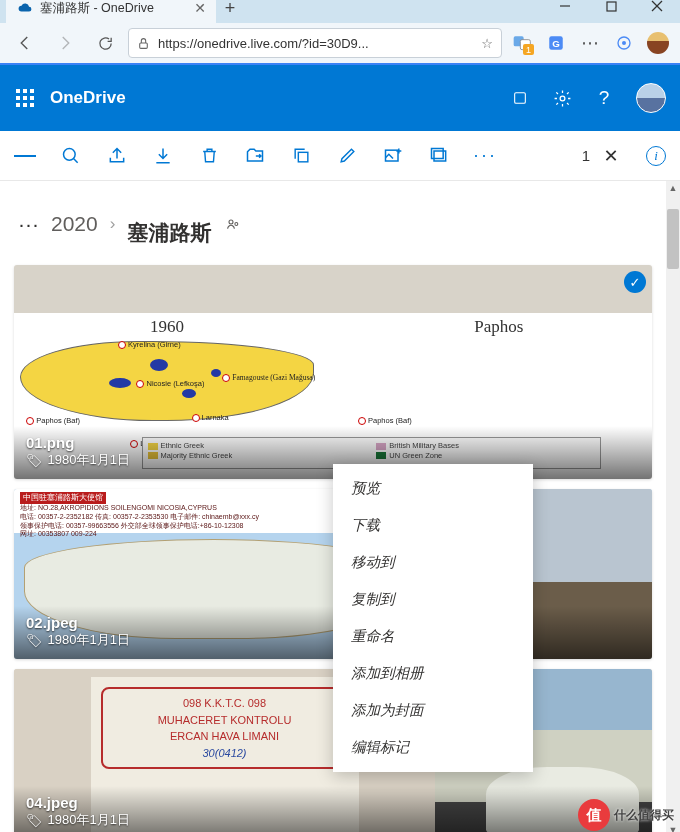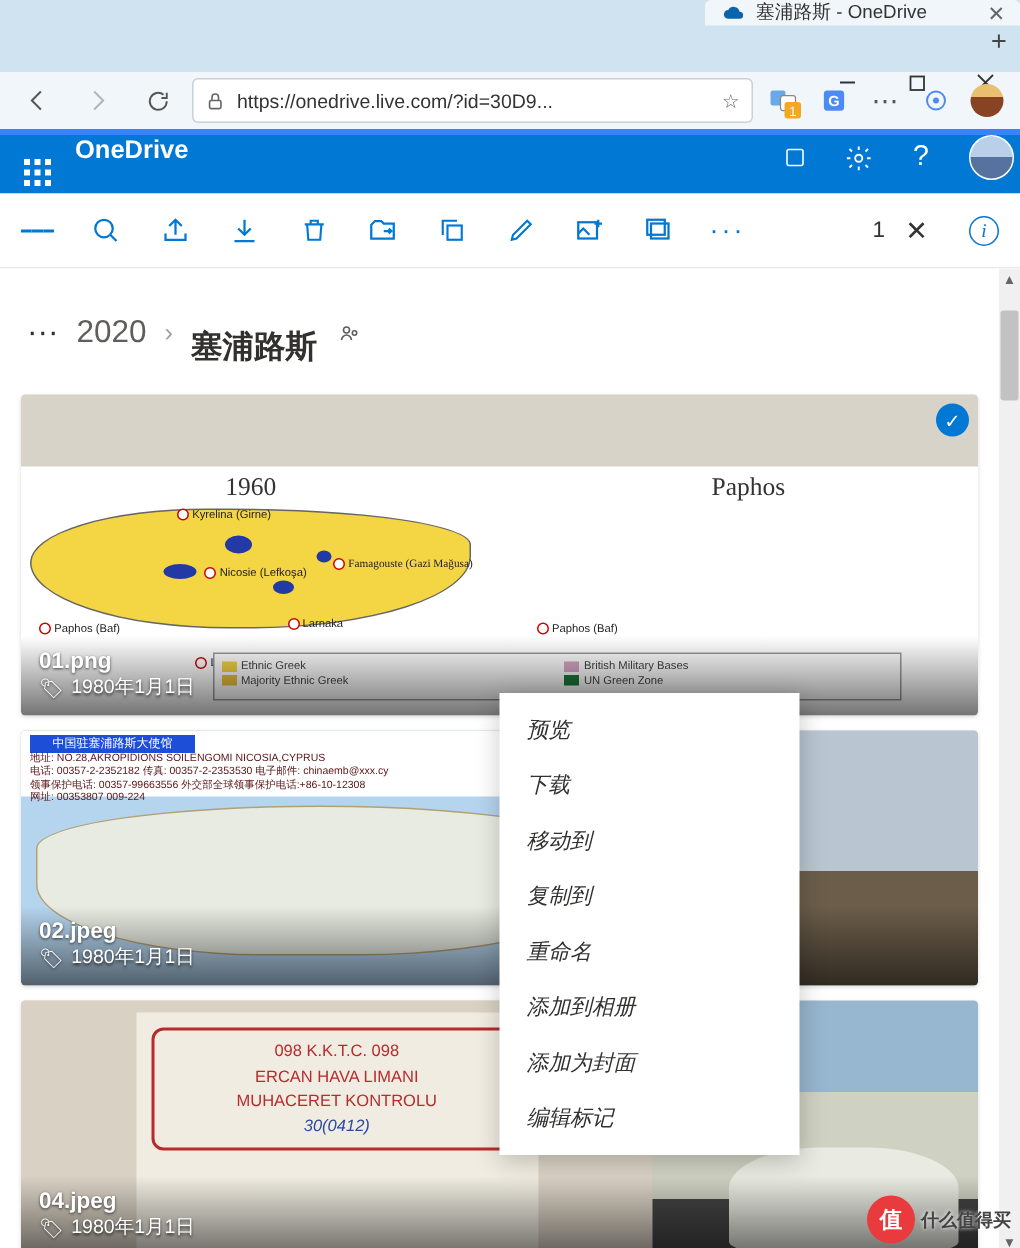--- a/index.html
+++ b/index.html
@@ -1,39 +1,39 @@
 <!DOCTYPE html>
 <html><head>
 <meta charset="utf-8">
 <style>
   * { box-sizing: border-box; margin: 0; padding: 0; font-family: "Segoe UI", "Microsoft YaHei", sans-serif; }
   html, body { width: 680px; height: 832px; overflow: hidden; background: #fff; }
 
   
   .browser-chrome { background: #cfe3f0; }
-  .titlebar { height: 48px; display: flex; align-items: flex-end; flex-direction: column; }
+  .titlebar { height: 23px; display: flex; align-items: flex-end; }
   .tab { display: flex; align-items: center; gap: 8px; background: #f1f6fa; height: 30px; margin-left: 6px; padding: 0 10px 0 12px; border-radius: 4px 4px 0 0; width: 210px; font-size: 12.5px; color: #333; }
   .tab .favicon { width: 14px; height: 14px; color: #0a64ad; }
   .tab .close { margin-left: auto; font-size: 14px; color: #666; }
   .newtab { width: 28px; height: 30px; display:flex; align-items:center; justify-content:center; color:#444; font-size:18px; }
   .win-controls { margin-left: auto; display: flex; }
   .win-controls div { width: 46px; height: 34px; display:flex; align-items:center; justify-content:center; color:#333; }
 
-  .addrbar { background:#f1f6fa; height: 42px; display:flex; align-items:center; padding: 0 8px; gap: 6px; border-bottom:4px solid #3b82f6; }
+  .addrbar { background:#f1f6fa; height: 42px; display:flex; align-items:center; padding: 0 8px; gap: 6px; border-bottom:2px solid #3b82f6; }
   .addrbar .btn { width: 34px; height: 30px; display:flex; align-items:center; justify-content:center; color:#555; }
   .url-field { flex:1; display:flex; align-items:center; background:#fff; border:1px solid #c8d0d8; border-radius:4px; height:30px; padding:0 8px; gap:8px; font-size:13px; color:#333; overflow:hidden; }
   .url-field .lock { color:#666; }
   .url-field .txt { flex:1; white-space:nowrap; overflow:hidden; text-overflow:ellipsis; }
   .url-field .star { color:#666; }
   .ext { width:28px; height:28px; display:flex; align-items:center; justify-content:center; position:relative; }
   .ext .badge { position:absolute; bottom:2px; right:2px; background:#f5a623; color:#fff; font-size:9px; width:11px; height:11px; border-radius:2px; display:flex; align-items:center; justify-content:center; }
   .avatar-ext { width:22px; height:22px; border-radius:50%; background: linear-gradient(#e8c070 40%, #884422 40%); }
 
   
-  .app-header { background:#0078d4; color:#fff; height:39px; display:flex; align-items:flex-start; padding-right:4px; }
+  .app-header { background:#0078d4; color:#fff; height:66px; display:flex; align-items:center; padding-right:14px; }
   .waffle { width:50px; height:50px; display:flex; align-items:center; justify-content:center; }
   .waffle-grid { display:grid; grid-template-columns:repeat(3,4px); grid-template-rows:repeat(3,4px); gap:3px; }
   .waffle-grid span { background:#fff; width:4px; height:4px; }
   .app-title { font-size:17px; font-weight:600; }
   .hdr-right { margin-left:auto; display:flex; align-items:center; gap:22px; }
   .hdr-right .ic { width:20px; height:20px; display:flex; align-items:center; justify-content:center; }
   .user-av { width:30px; height:30px; border-radius:50%; background:linear-gradient(#b9d1e8 50%, #5872a0 50%); border:1px solid #fff; }
 
   
   .cmdbar { height:50px; background:#fff; display:flex; align-items:center; padding:0 14px; gap:24px; border-bottom:1px solid #e8e8e8; color:#0078d4; }
@@ -75,21 +75,21 @@
   .island .blue { position:absolute; background:#2339a5; border-radius:50%; }
   .legend-box { position:absolute; left:20%; right:8%; bottom:10px; height:32px; background:#fff; border:1px solid #999; font-size:7.5px; color:#444; display:flex; }
   .legend-box > div { flex:1; padding:3px 5px; line-height:1.3; }
   .legend-sw { display:inline-block; width:10px; height:7px; margin-right:3px; vertical-align:middle; }
   .city { position:absolute; font-size:7.5px; color:#222; }
   .city::before { content:""; display:inline-block; width:6px; height:6px; border:1.5px solid #c00; border-radius:50%; margin-right:2px; vertical-align:middle; background:#fff; }
 
   
   .map02 { position:absolute; inset:0; background:#b5d4ee; }
   .map02 .hdr { position:absolute; top:0; left:0; right:35%; height:44px; background:#fff; font-size:7px; color:#5a1515; padding:3px 6px; line-height:1.25; }
-  .map02 .hdr .red { background:#1d4ed8; color:#fff; padding:1px 15px; font-size:8px; display:inline-block; }
+  .map02 .hdr .red { background:#b91c1c; color:#fff; padding:1px 3px; font-size:8px; display:inline-block; }
   .map02 .land { position:absolute; top:50px; left:10px; right:36%; bottom:20px; background:#e8ebe2; border-radius:50% 55% 48% 40% / 30% 40% 60% 50%; border:1px solid #b3a073; }
   .map02 .photo { position:absolute; top:0; right:0; bottom:0; width:33%; background:linear-gradient(#b9c5d0 55%, #6b5d4a 55%); }
 
   
   .stamp { position:absolute; inset:0; background:#d9d1c4; }
   .stamp .paper { position:absolute; left:12%; top:8px; width:42%; height:100%; background:#f0ece1; }
   .stamp .ink { color:#b62c2c; font-family:"Courier New",monospace; font-size:11px; text-align:center; border:2px solid #b62c2c; border-radius:8px; padding:6px; position:absolute; top:10px; left:10px; right:10px; line-height:1.5; }
   .stamp .photo { position:absolute; right:0; top:0; bottom:0; width:34%; background:linear-gradient(#97b6cf 36%, #cfd1c2 36% 78%, #444 78%); }
   .stamp .car { position:absolute; right:2%; bottom:4px; width:24%; height:40%; background:#e9ebe2; border-radius:40% 40% 8% 8%; }
 
@@ -365,22 +365,22 @@
             <span>1980年1月1日</span>
           </div>
       </div>
     </div>
 
     <div class="tile tile2">
       <div class="stamp">
         <div class="paper">
           <div class="ink">
             <div>098    K.K.T.C.    098</div>
+            <div>MUHACERET KONTROLU</div>
             <div>ERCAN HAVA LIMANI</div>
-            <div>MUHACERET KONTROLU</div>
             <div style="color:#2b4aa0;font-style:italic">30(0412)</div>
           </div>
         </div>
         <div class="photo"></div>
         <div class="car"></div>
       </div>
       <div class="overlay">
         <div class="fname">04.jpeg</div>
         <div class="fdate">
             <span>🏷</span>

